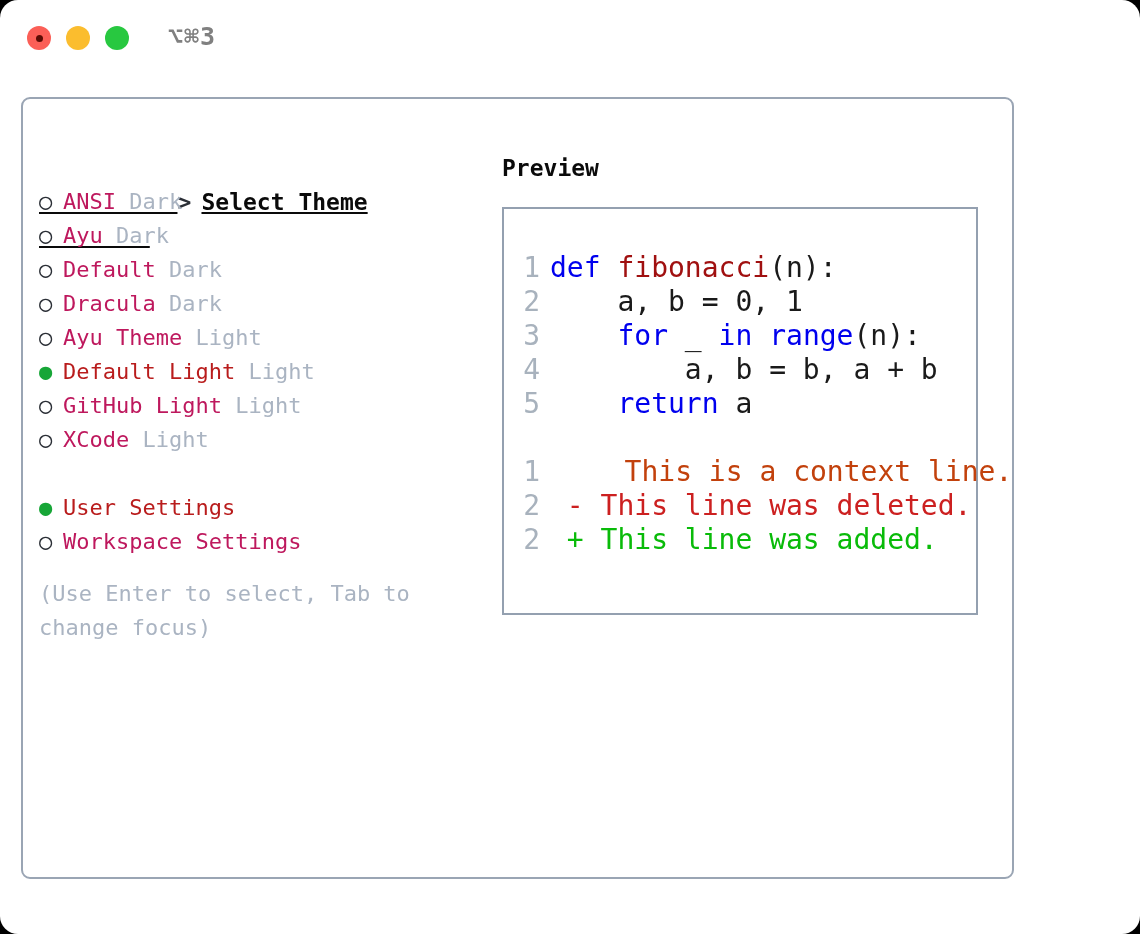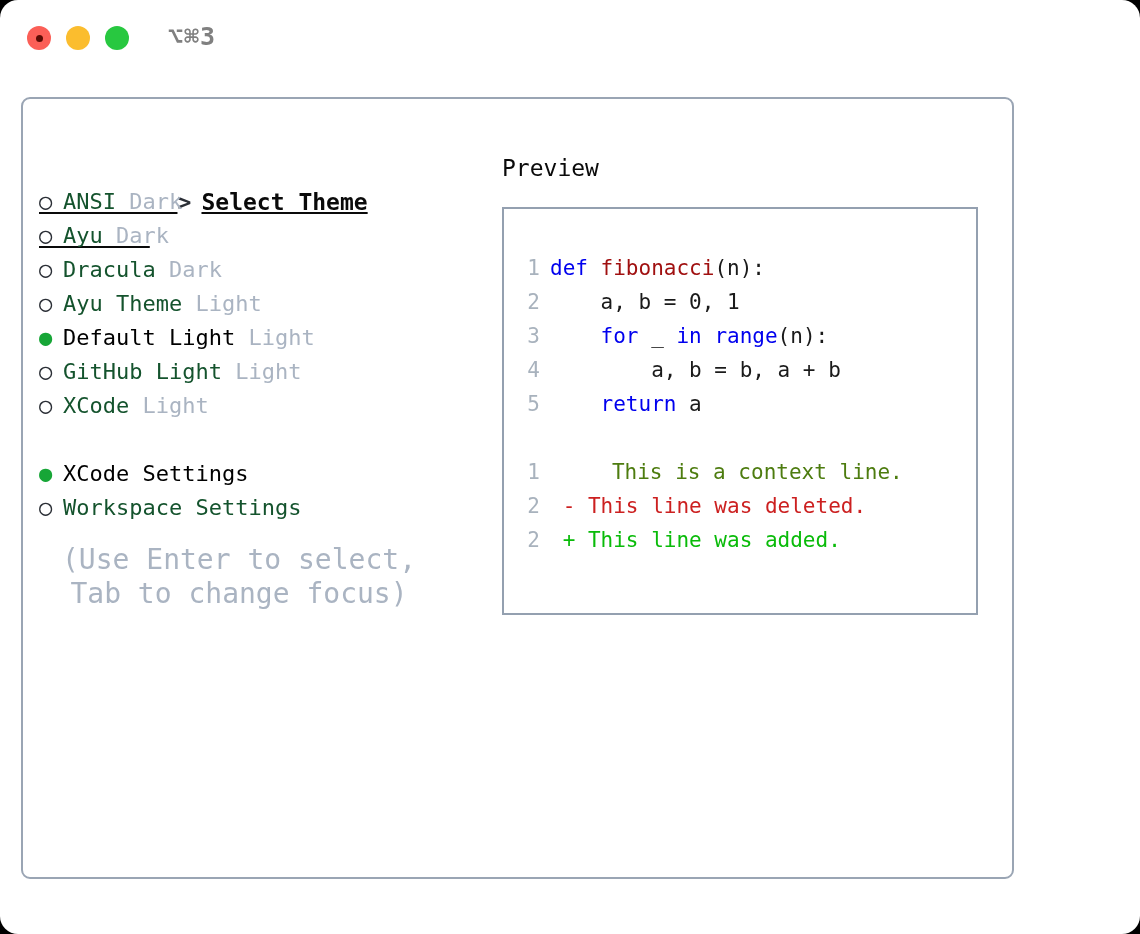--- a/index.html
+++ b/index.html
@@ -110,78 +110,77 @@
     font-size: 23px;
     text-decoration: underline;
   }
   .marker {
     display: inline-block;
     width: 24px;
     color: #2b2f36;
   }
   .marker.sel { color: #17a637; }
   .marker.blank { color: transparent; }
-  .theme-name { color: #14532d; }
-  .row.selected .theme-name { color: #000000; }
+  .theme-name { color: #be185d; }
+  .row.selected .theme-name { color: #b91c1c; }
   .mode-tag { color: #aab4c2; }
 
   .spacer-row { height: 34px; }
 
   .hint {
     margin-top: 18px;
-    font-size: 28px;
+    font-size: 22px;
     line-height: 34px;
     color: #aab4c2;
     width: 400px;
     white-space: normal;
-    text-align: center;
   }
 
   
   .right-col {
     position: absolute;
     left: 479px;
     top: 52px;
     width: 500px;
   }
   .preview-title {
     font-size: 23px;
-    font-weight: normal;
+    font-weight: bold;
     color: #0a0a0a;
     line-height: 34px;
     white-space: pre;
   }
   .preview-box {
     margin-top: 22px;
     width: 476px;
     height: 408px;
     border: 2px solid #94a0b0;
     box-sizing: border-box;
     background: #ffffff;
     position: relative;
   }
   .code {
     position: absolute;
     left: 12px;
     top: 42px;
-    font-size: 21px;
+    font-size: 28px;
     line-height: 34px;
     white-space: pre;
   }
   .lineno {
     display: inline-block;
     width: 24px;
     text-align: right;
     color: #a8b2bd;
     margin-right: 10px;
   }
   .kw      { color: #0000ee; }
   .fn      { color: #a01010; }
   .plain   { color: #1a1a1a; }
-  .ctx     { color: #4d7c0f; margin-left: 12px; }
+  .ctx     { color: #c2410c; margin-left: 12px; }
   .del     { color: #cc2020; }
   .add     { color: #09bb09; }
   .blank-line { height: 34px; }
 </style>
 </head>
 <body>
 
 <div class="window">
 
   <div class="titlebar">
@@ -198,32 +197,33 @@
 
       <div class="left-col">
 
         <div class="row section-head">
           <span class="marker">&gt;</span><span>Select Theme</span>
         </div>
 
         <div id="theme-list">
             <div class="row"><span class="marker">○</span><span class="theme-name">ANSI</span><span class="mode-tag"> Dark</span></div>
             <div class="row"><span class="marker">○</span><span class="theme-name">Ayu</span><span class="mode-tag"> Dark</span></div>
+            <div class="row"><span class="marker">○</span><span class="theme-name">Default</span><span class="mode-tag"> Dark</span></div>
             <div class="row"><span class="marker">○</span><span class="theme-name">Dracula</span><span class="mode-tag"> Dark</span></div>
             <div class="row"><span class="marker">○</span><span class="theme-name">Ayu Theme</span><span class="mode-tag"> Light</span></div>
             <div class="row selected"><span class="marker sel">●</span><span class="theme-name">Default Light</span><span class="mode-tag"> Light</span></div>
             <div class="row"><span class="marker">○</span><span class="theme-name">GitHub Light</span><span class="mode-tag"> Light</span></div>
             <div class="row"><span class="marker">○</span><span class="theme-name">XCode</span><span class="mode-tag"> Light</span></div>
           </div>
 
         <div class="spacer-row"></div>
 
 
         <div id="apply-list">
-            <div class="row selected"><span class="marker sel">●</span><span class="theme-name">XCode Settings</span></div>
+            <div class="row selected"><span class="marker sel">●</span><span class="theme-name">User Settings</span></div>
             <div class="row"><span class="marker">○</span><span class="theme-name">Workspace Settings</span></div>
           </div>
 
         <div class="hint">(Use Enter to select, Tab to change focus)</div>
       </div>
 
       <div class="right-col">
         <div class="preview-title">Preview</div>
         <div class="preview-box">
           <div class="code" id="code-block"><div><span class="lineno">1</span><span class="kw">def </span><span class="fn">fibonacci</span><span class="plain">(n):</span></div><div><span class="lineno">2</span><span class="plain">    a, b = 0, 1</span></div><div><span class="lineno">3</span><span class="plain">    </span><span class="kw">for</span><span class="plain"> _ </span><span class="kw">in range</span><span class="plain">(n):</span></div><div><span class="lineno">4</span><span class="plain">        a, b = b, a + b</span></div><div><span class="lineno">5</span><span class="plain">    </span><span class="kw">return</span><span class="plain"> a</span></div><div class="blank-line"></div><div><span class="lineno">1</span><span class="ctx">   </span><span class="ctx">This is a context line.</span></div><div><span class="lineno">2</span><span class="del"> - </span><span class="del">This line was deleted.</span></div><div><span class="lineno">2</span><span class="add"> + </span><span class="add">This line was added.</span></div></div>

